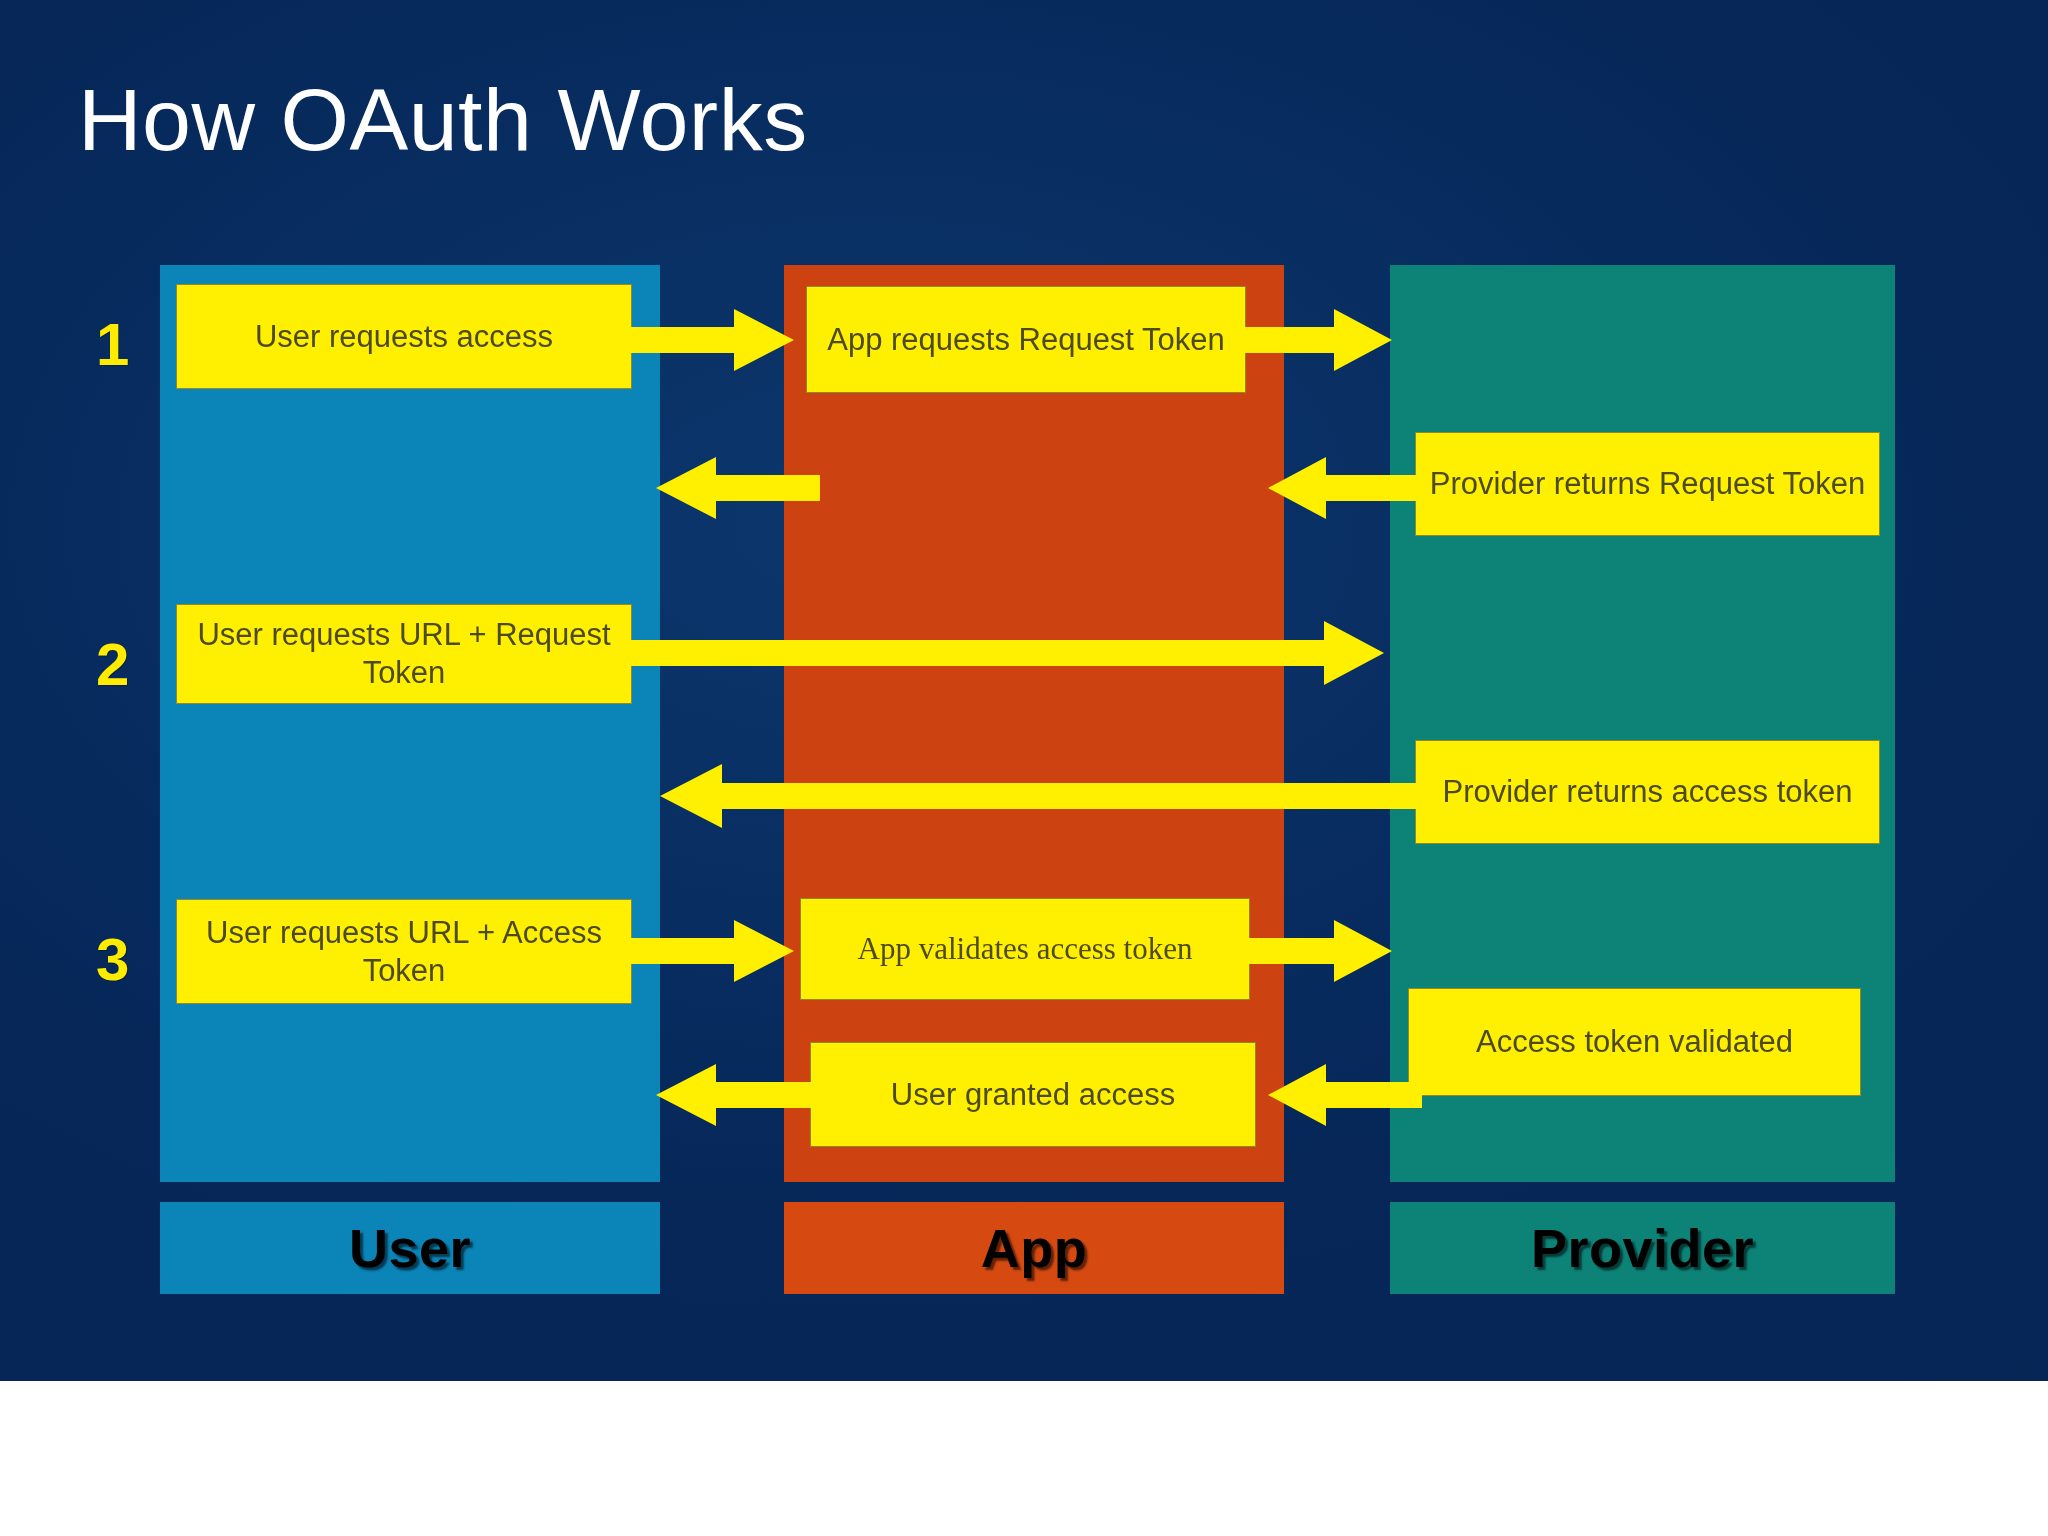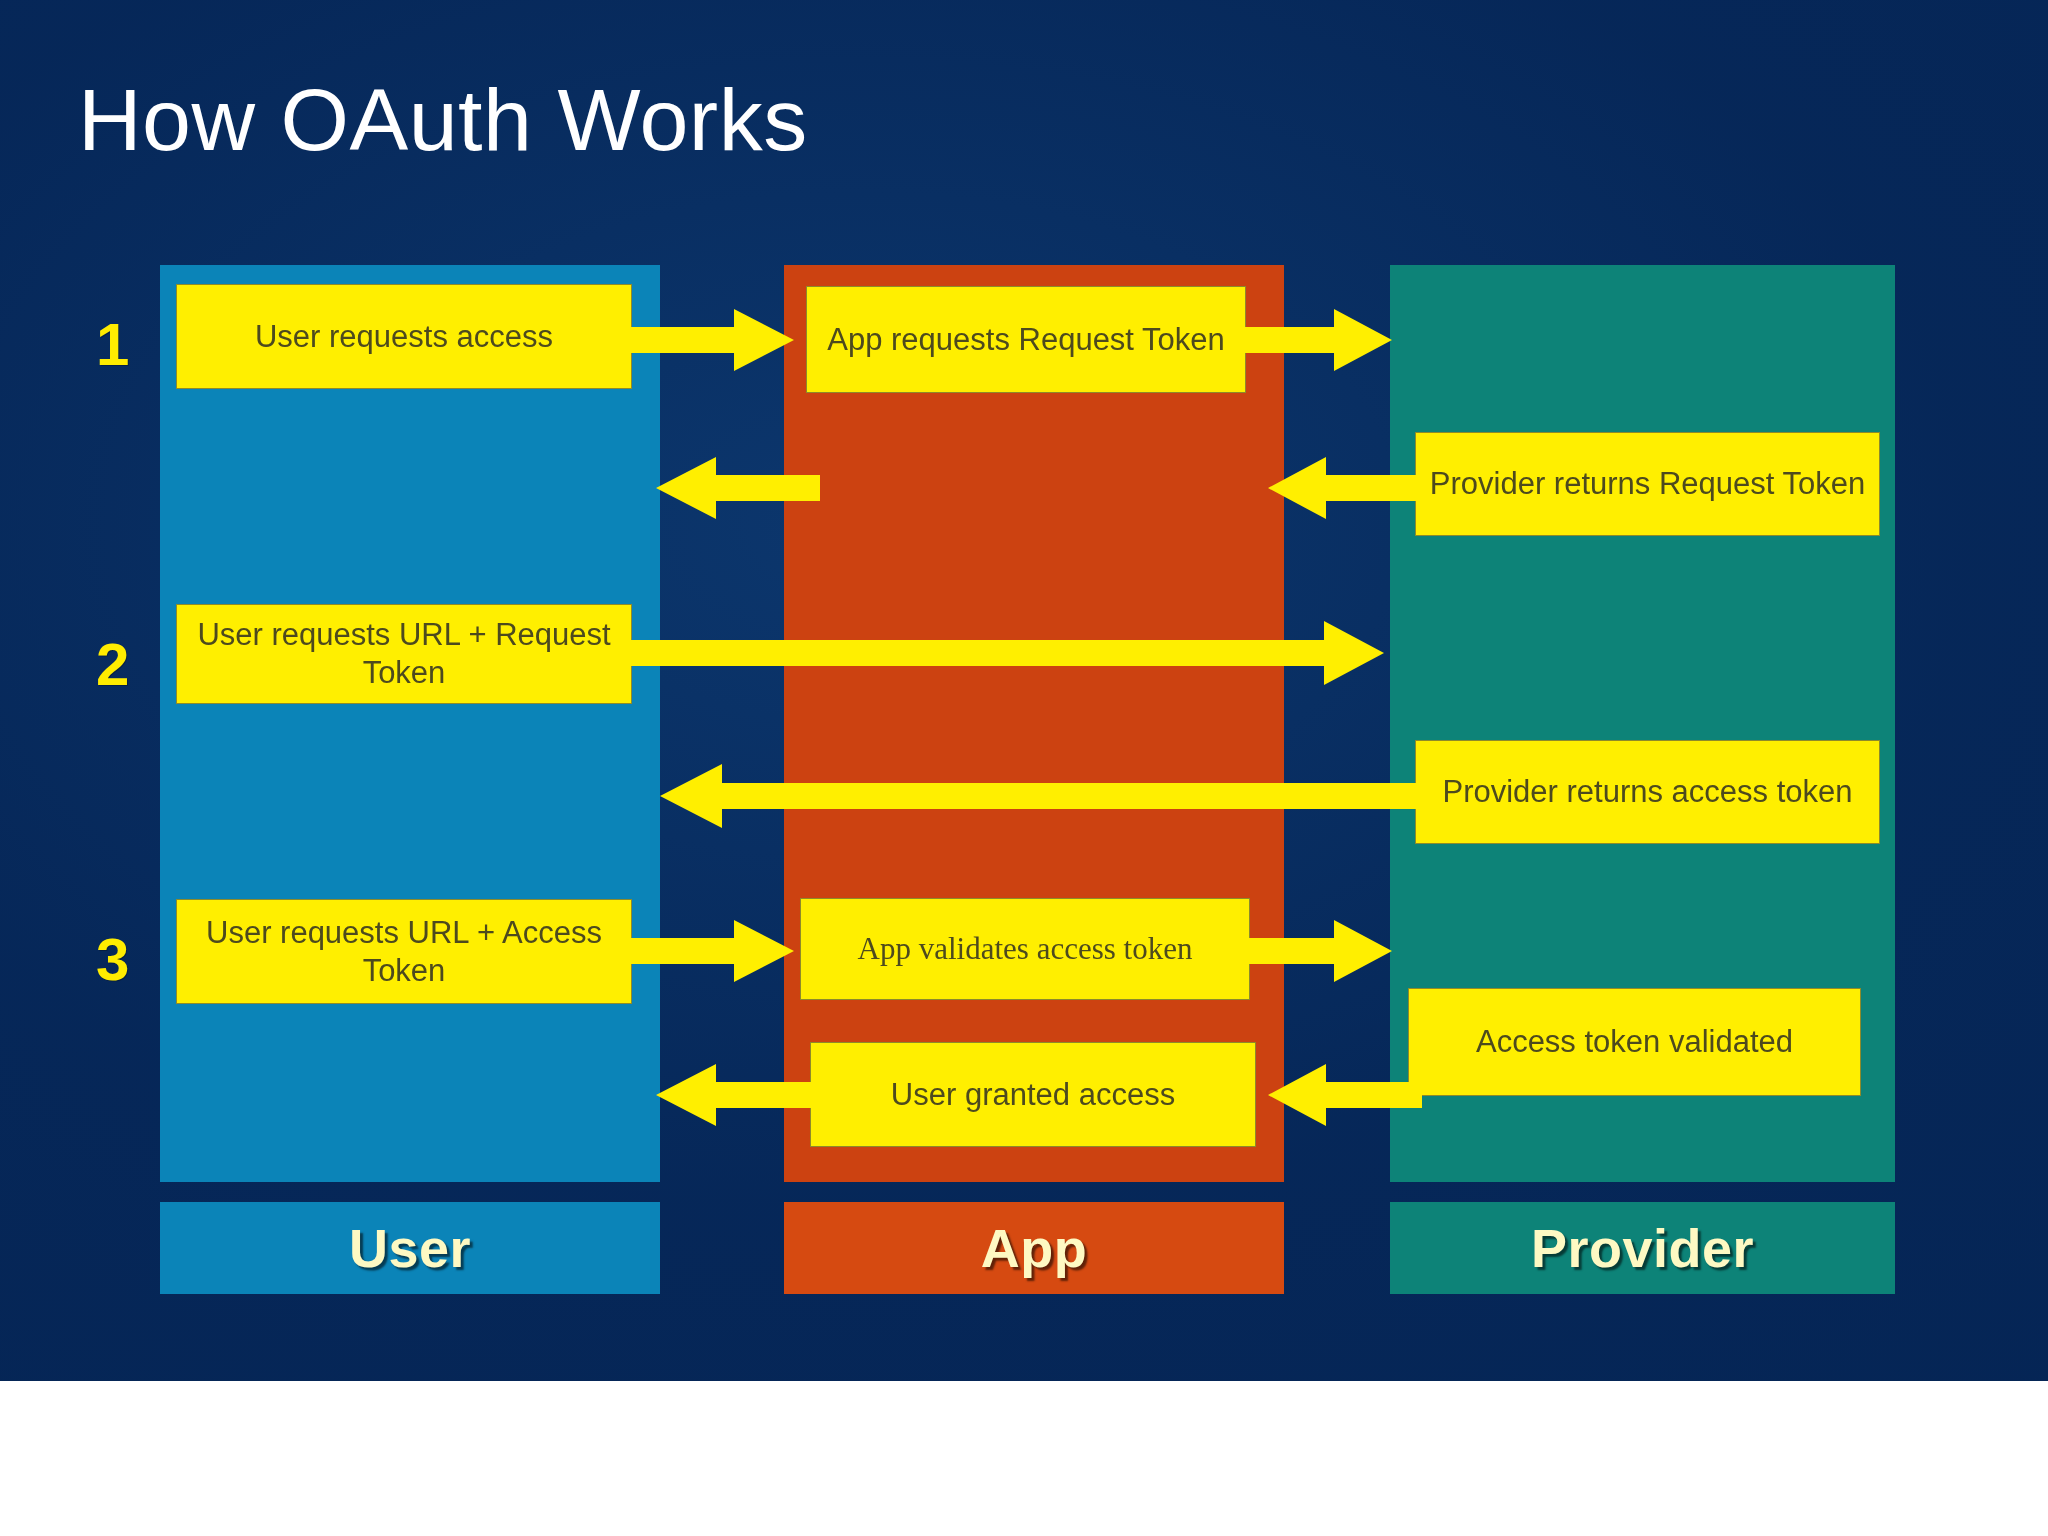--- a/index.html
+++ b/index.html
@@ -50,21 +50,21 @@
   
   .labelbar{
     position:absolute;top:1202px;height:92px;
     display:flex;align-items:center;justify-content:center;
     z-index:3;
   }
   .labelbar.user{left:160px;width:500px;background:#0b84b8;}
   .labelbar.app{left:784px;width:500px;background:#d64a11;}
   .labelbar.provider{left:1390px;width:505px;background:#0d8378;}
   .labelbar span{
-    font-size:54px;font-weight:bold;color:#fef9c3;
+    font-size:54px;font-weight:bold;color:#000000;
     text-shadow:3px 3px 2px rgba(0,0,0,0.55);
     letter-spacing:0.5px;
   }
 
   
   .stepnum{
     position:absolute;left:96px;
     font-size:60px;font-weight:bold;color:#ffec00;
     z-index:6;
     text-shadow:1px 1px 0 rgba(0,0,0,0.25);

